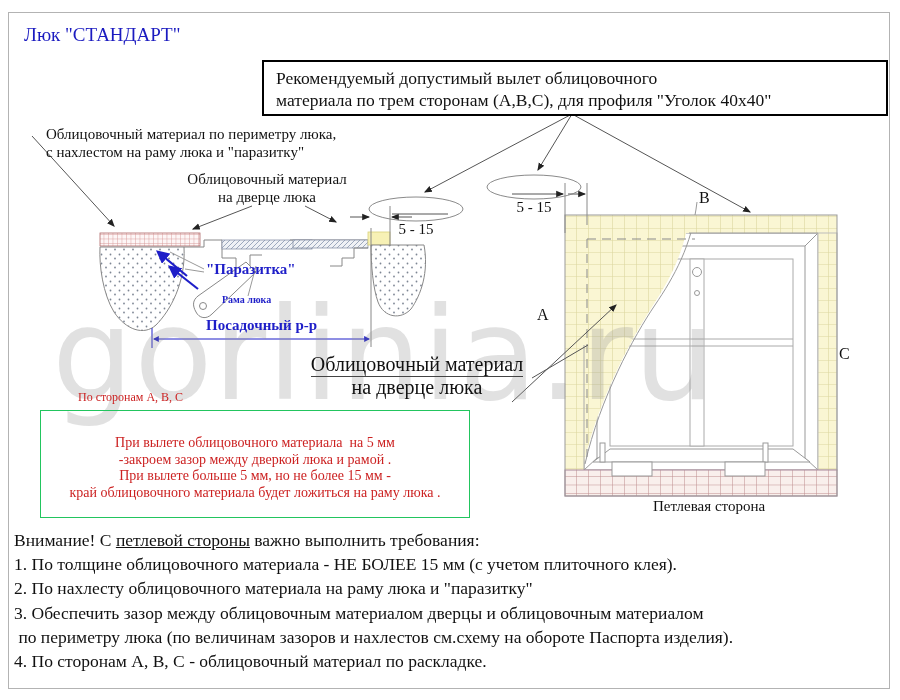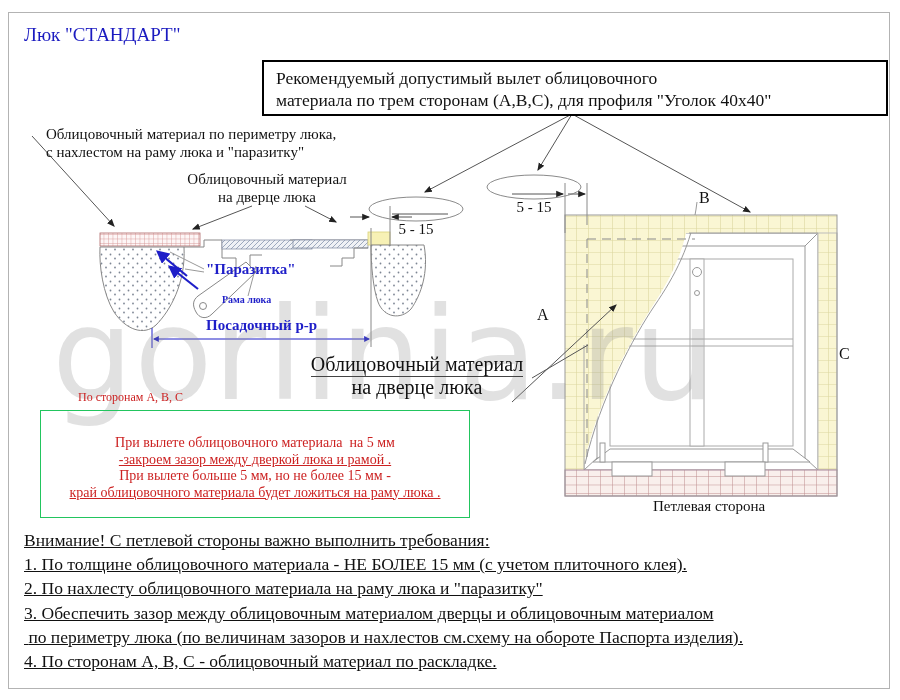--- a/index.html
+++ b/index.html
@@ -26,22 +26,22 @@
   #dim1{left:386px;top:200px;}
   #dim2{left:504px;top:178px;}
   .side-lbl{font-size:16px;}
   #side-a{left:537px;top:306px;}
   #side-b{left:699px;top:189px;}
   #side-c{left:839px;top:345px;}
   #lbl-hinge{left:633px;top:498px;width:152px;text-align:center;font-size:15px;}
   #red-head{left:38px;top:391px;font-size:12px;color:#cc2222;margin-left:40px;}
   #red-box{left:40px;top:410px;width:428px;height:82px;border:1px solid #22c55e;
            padding-top:24px;text-align:center;font-size:14px;line-height:16.5px;color:#cc2222;}
-  #red-box .u{text-decoration:underline;}
-  #req{left:24px;top:528px;width:872px;font-size:17.5px;line-height:24.2px;text-decoration:underline;}
+  #red-box .u{}
+  #req{left:14px;top:528px;width:872px;font-size:17.5px;line-height:24.2px;}
   #req .line{white-space:pre-wrap;}
   #req .u{text-decoration:underline;}
 </style>
 </head>
 <body>
 
 <div id="canvas">
 
   <div id="frame" class="abs"></div>
 

